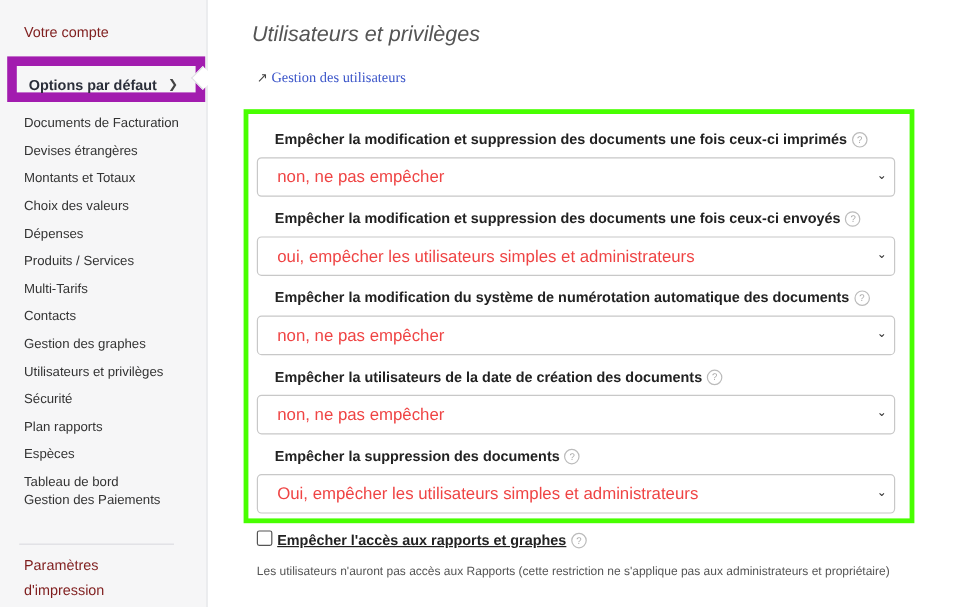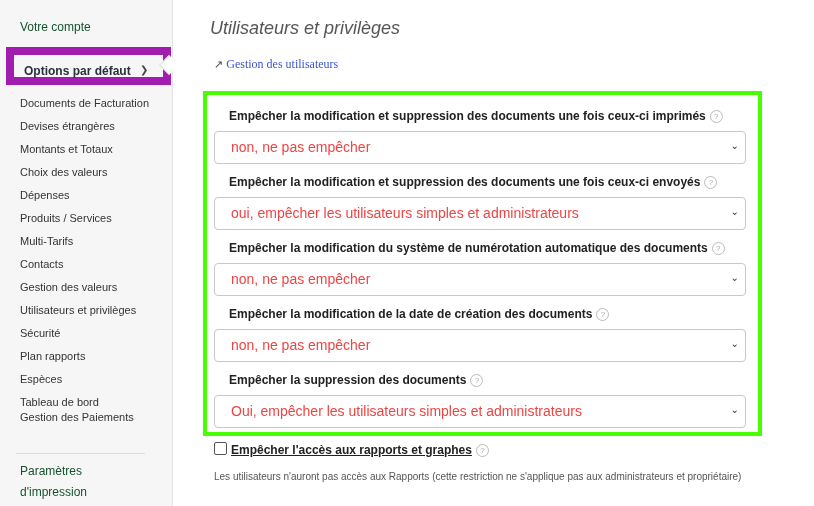--- a/index.html
+++ b/index.html
@@ -1,18 +1,18 @@
 <!DOCTYPE html>
 <html><head>
 <meta charset="utf-8">
 <style>
   * { box-sizing: border-box; margin: 0; padding: 0; }
   html, body { width: 814px; height: 506px; overflow: hidden; background: #fff; font-family: "Liberation Sans", sans-serif; }
   .sidebar { position: absolute; left: 0; top: 0; width: 173px; height: 506px; background: #f6f6f7; border-right: 1px solid #e3e4e8; }
-  .sb-link { position: absolute; left: 20px; font-size: 12px; color: #14532d; }
+  .sb-link { position: absolute; left: 20px; font-size: 12px; color: #7f1d1d; }
   .sb-active { position: absolute; left: 6px; top: 47px; width: 165px; height: 38px; border: 8px solid #a21caf; background: #f6f6f7; }
   .sb-active-label { position: absolute; left: 10px; top: 9px; font-size: 12px; font-weight: bold; color: #2b2f3a; }
   .sb-chev { position: absolute; left: 126px; top: 9px; font-size: 10px; color: #444; }
   .notch { position: absolute; left: 162px; top: 58px; width: 14px; height: 14px; background: #fff; border-left: 1px solid #dfe0e4; border-bottom: 1px solid #dfe0e4; transform: rotate(45deg); }
   .sb-item { position: absolute; left: 20px; font-size: 11px; color: #333; }
   .sb-divider { position: absolute; left: 16px; top: 453px; width: 129px; height: 1px; background: #dcdde2; }
 
   .title { position: absolute; left: 210px; top: 18px; font-size: 18px; font-style: italic; color: #555; }
   .ext-link { position: absolute; left: 214px; top: 57px; font-size: 12px; color: #3b55c9; font-family: Liberation Serif, serif; }
   .ext-link .ico { color: #444; margin-right: 3px; font-size: 11px; }
@@ -38,21 +38,21 @@
     <span class="sb-chev">❯</span>
   </div>
   <div class="sb-item" style="top:97px">Documents de Facturation</div>
   <div class="sb-item" style="top:120px">Devises étrangères</div>
   <div class="sb-item" style="top:143px">Montants et Totaux</div>
   <div class="sb-item" style="top:166px">Choix des valeurs</div>
   <div class="sb-item" style="top:189px">Dépenses</div>
   <div class="sb-item" style="top:212px">Produits / Services</div>
   <div class="sb-item" style="top:235px">Multi-Tarifs</div>
   <div class="sb-item" style="top:258px">Contacts</div>
-  <div class="sb-item" style="top:281px">Gestion des valeurs</div>
+  <div class="sb-item" style="top:281px">Gestion des graphes</div>
   <div class="sb-item" style="top:304px">Utilisateurs et privilèges</div>
   <div class="sb-item" style="top:327px">Sécurité</div>
   <div class="sb-item" style="top:350px">Plan rapports</div>
   <div class="sb-item" style="top:373px">Espèces</div>
   <div class="sb-item" style="top:396px">Tableau de bord</div>
   <div class="sb-item" style="top:411px">Gestion des Paiements</div>
   <div class="sb-divider"></div>
   <div class="sb-link" style="top:464px">Paramètres</div>
   <div class="sb-link" style="top:485px">d'impression</div>
 </div>
@@ -76,21 +76,21 @@
     <span class="select-val">oui, empêcher les utilisateurs simples et administrateurs</span>
     <span class="select-chev">⌄</span>
   </div>
 
 <div class="field-label" style="top:241px"><span>Empêcher la modification du système de numérotation automatique des documents</span><span class="help">?</span></div>
 <div class="select" style="top:263px">
     <span class="select-val">non, ne pas empêcher</span>
     <span class="select-chev">⌄</span>
   </div>
 
-<div class="field-label" style="top:307px"><span>Empêcher la modification de la date de création des documents</span><span class="help">?</span></div>
+<div class="field-label" style="top:307px"><span>Empêcher la utilisateurs de la date de création des documents</span><span class="help">?</span></div>
 <div class="select" style="top:329px">
     <span class="select-val">non, ne pas empêcher</span>
     <span class="select-chev">⌄</span>
   </div>
 
 <div class="field-label" style="top:373px"><span>Empêcher la suppression des documents</span><span class="help">?</span></div>
 <div class="select" style="top:395px">
     <span class="select-val">Oui, empêcher les utilisateurs simples et administrateurs</span>
     <span class="select-chev">⌄</span>
   </div>

